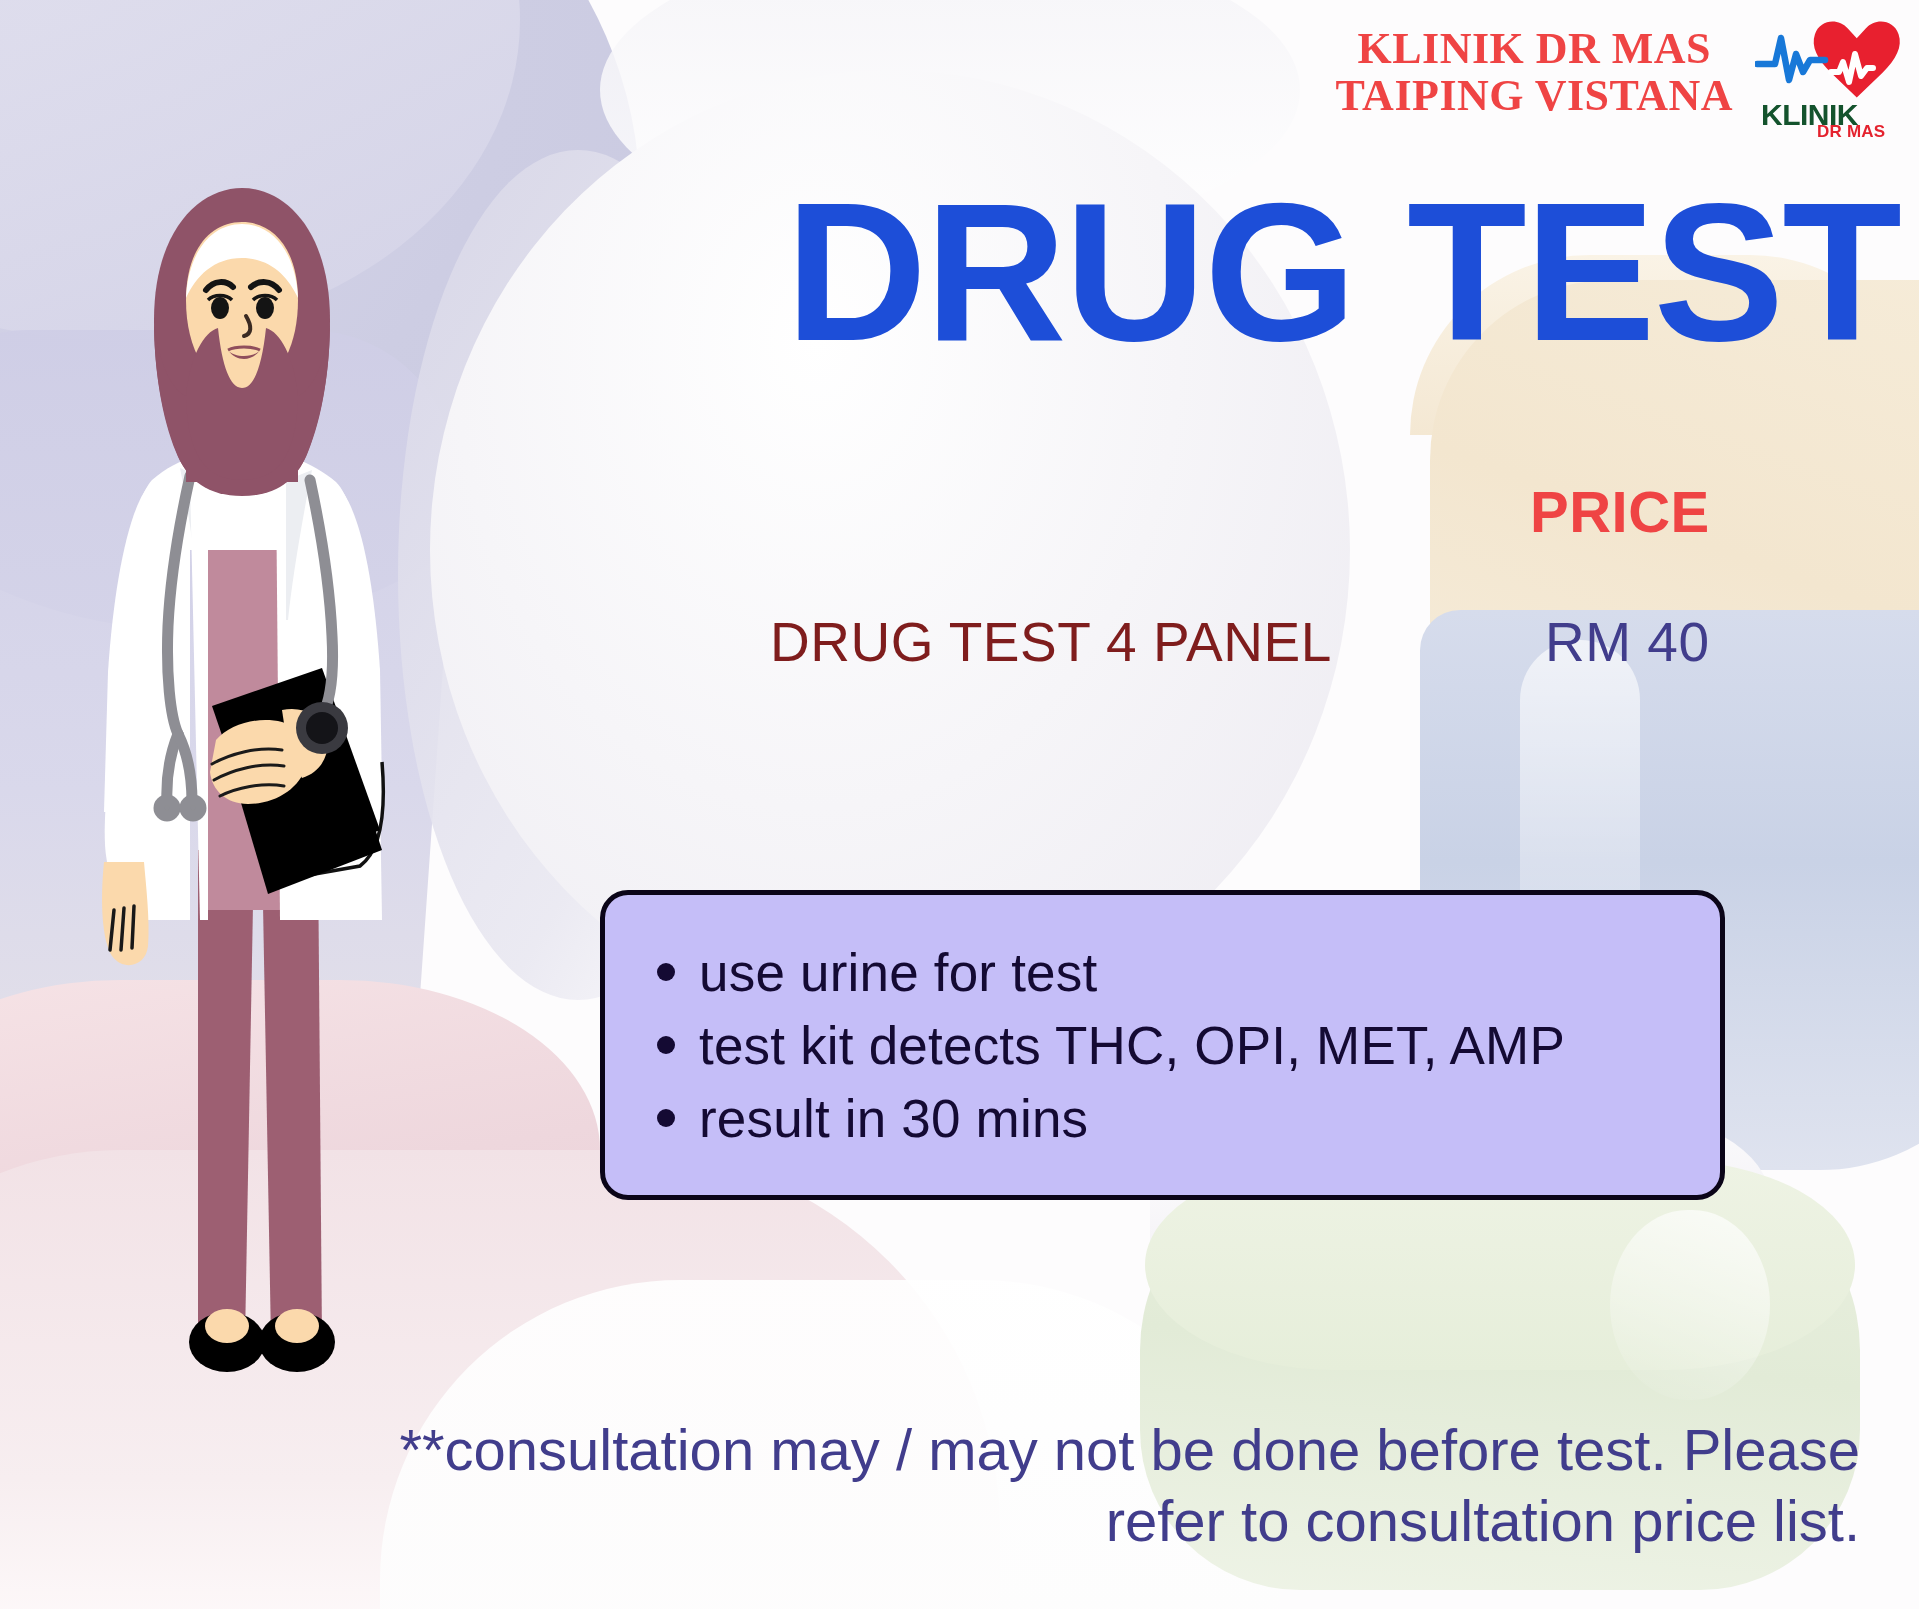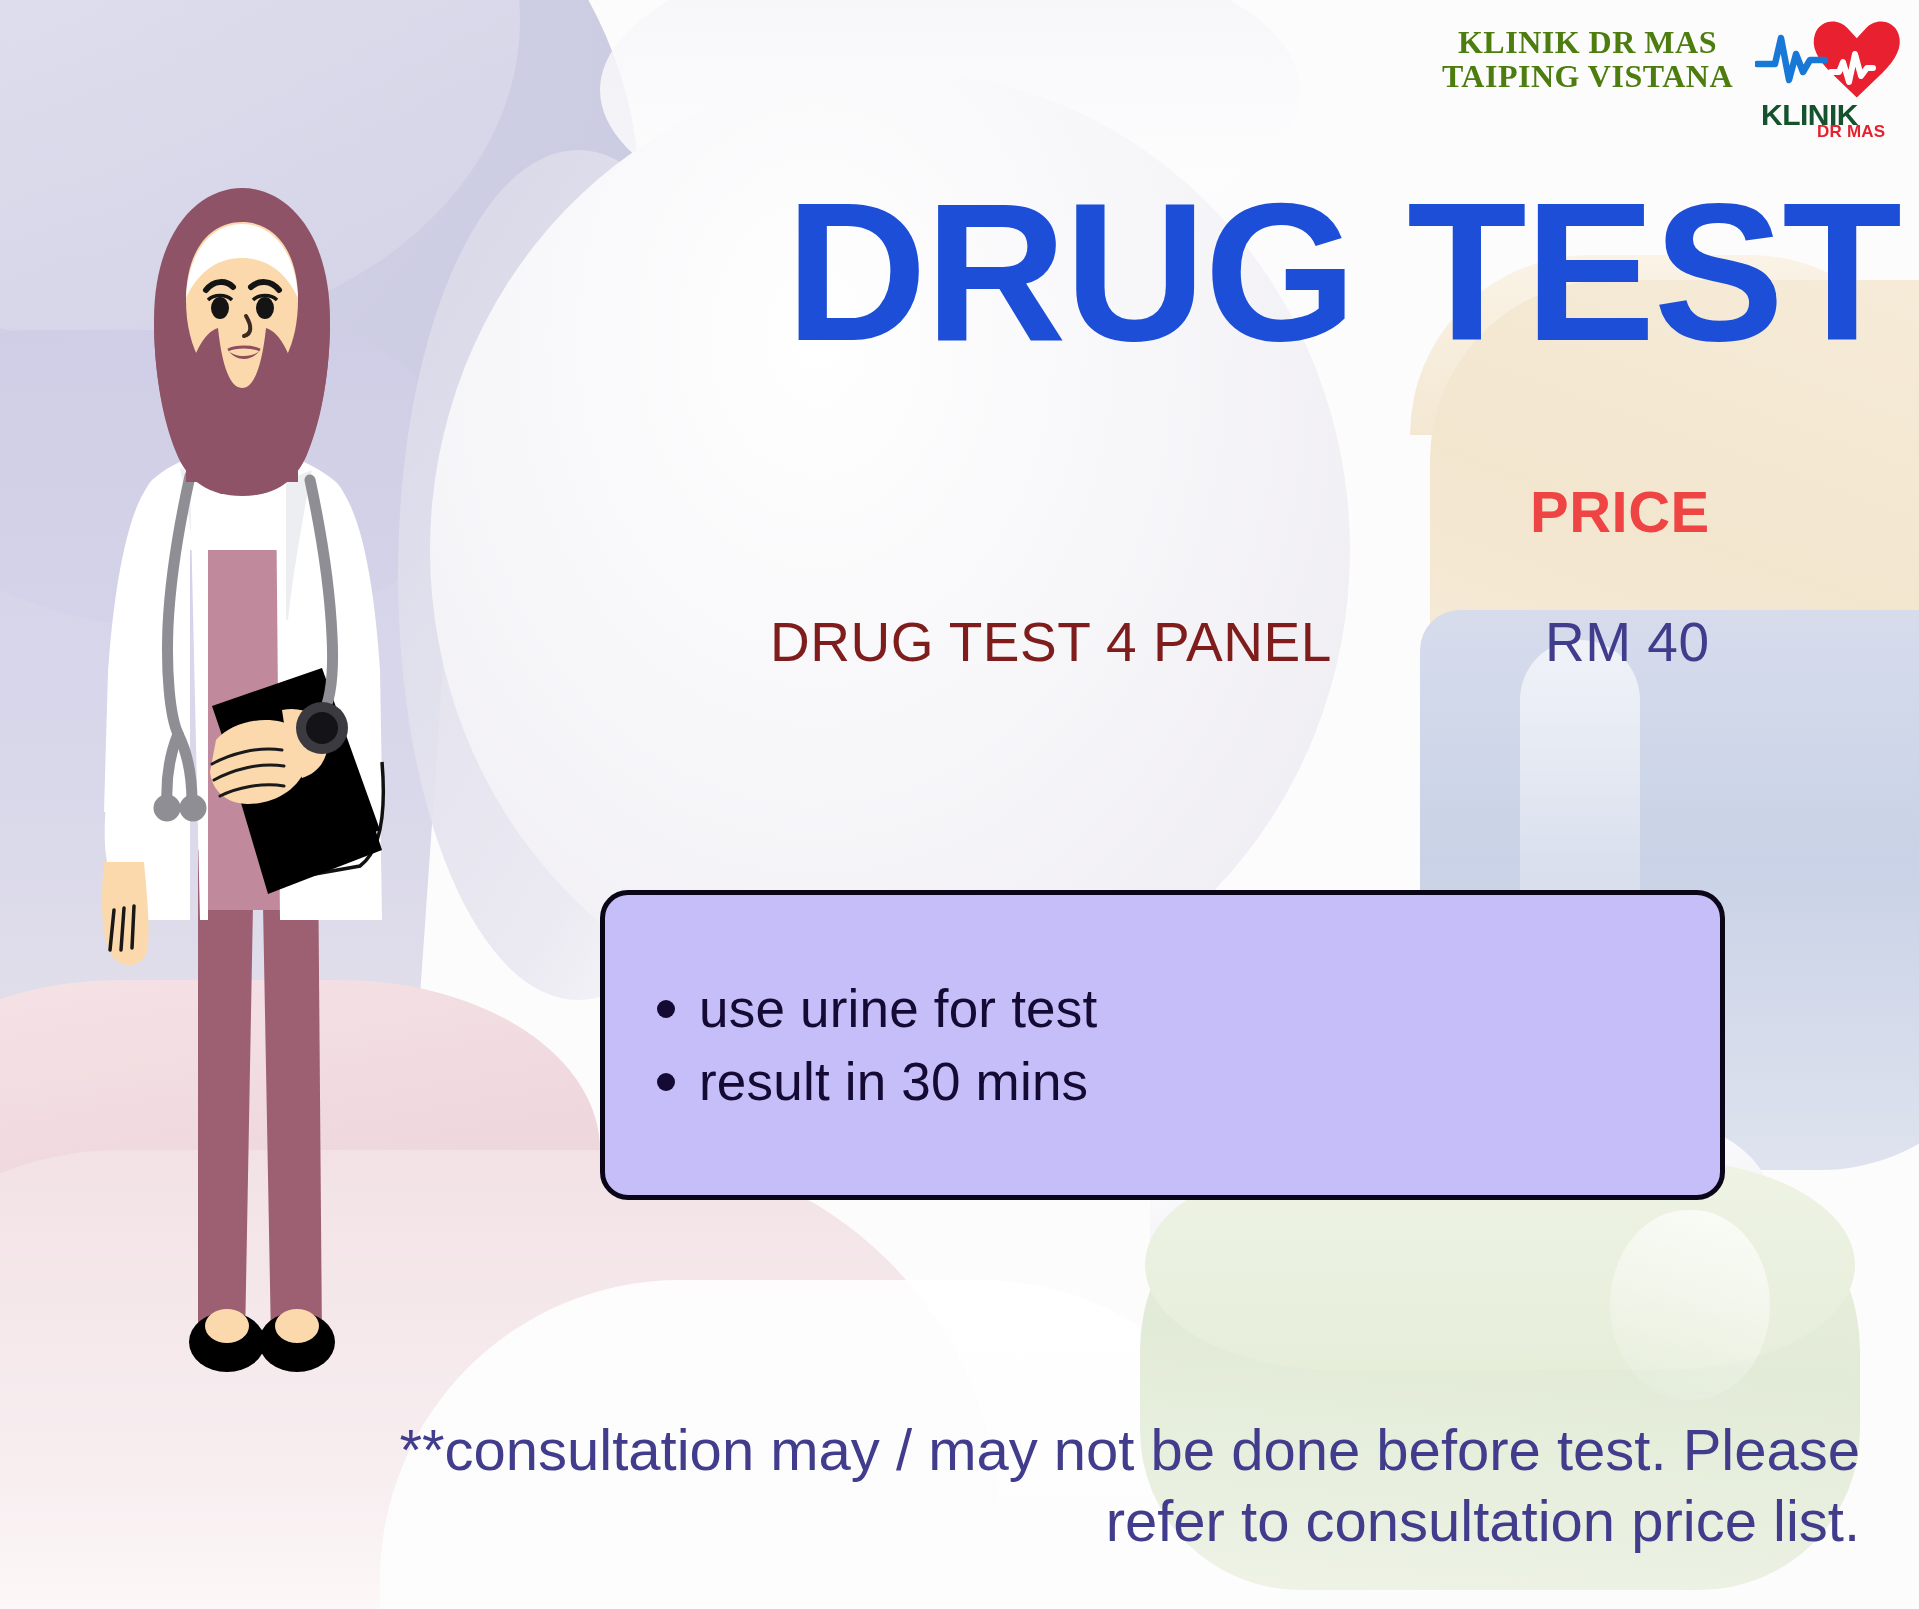--- a/index.html
+++ b/index.html
@@ -107,22 +107,22 @@
     opacity:.9;
   }
 
   
   .header{
     position:absolute;left:1010px;top:14px;width:895px;height:110px;
     display:flex;align-items:flex-start;justify-content:flex-end;gap:22px;
   }
   .clinic-name{
     font-family:"Liberation Serif","DejaVu Serif",serif;
-    color:#4d7c0f;
-    font-size:32px;line-height:1.06;
+    color:#ef4444;
+    font-size:44px;line-height:1.06;
     font-weight:700;
     letter-spacing:.5px;
     text-align:center;
     white-space:nowrap;
     padding-top:12px;
   }
   .logo{position:relative;width:150px;height:126px;flex:0 0 auto;}
   .logo svg{display:block;}
   .logo-word{
     position:absolute;left:6px;top:84px;
@@ -324,20 +324,24 @@
   <div class="item-name">DRUG TEST 4 PANEL</div>
   <div class="item-price">RM 40</div>
 
   <div class="notes-card">
     <div class="note-row">
       <span class="note-dot"></span>
       <span class="note-text">use urine for test</span>
     </div>
     <div class="note-row">
       <span class="note-dot"></span>
+      <span class="note-text">test kit detects THC, OPI, MET, AMP</span>
+    </div>
+    <div class="note-row">
+      <span class="note-dot"></span>
       <span class="note-text">result in 30 mins</span>
     </div>
   </div>
 
   <div class="footer">
     <div>**consultation may / may not be done before test. Please</div>
     <div>refer to consultation price list.</div>
   </div>
 
 </div>

